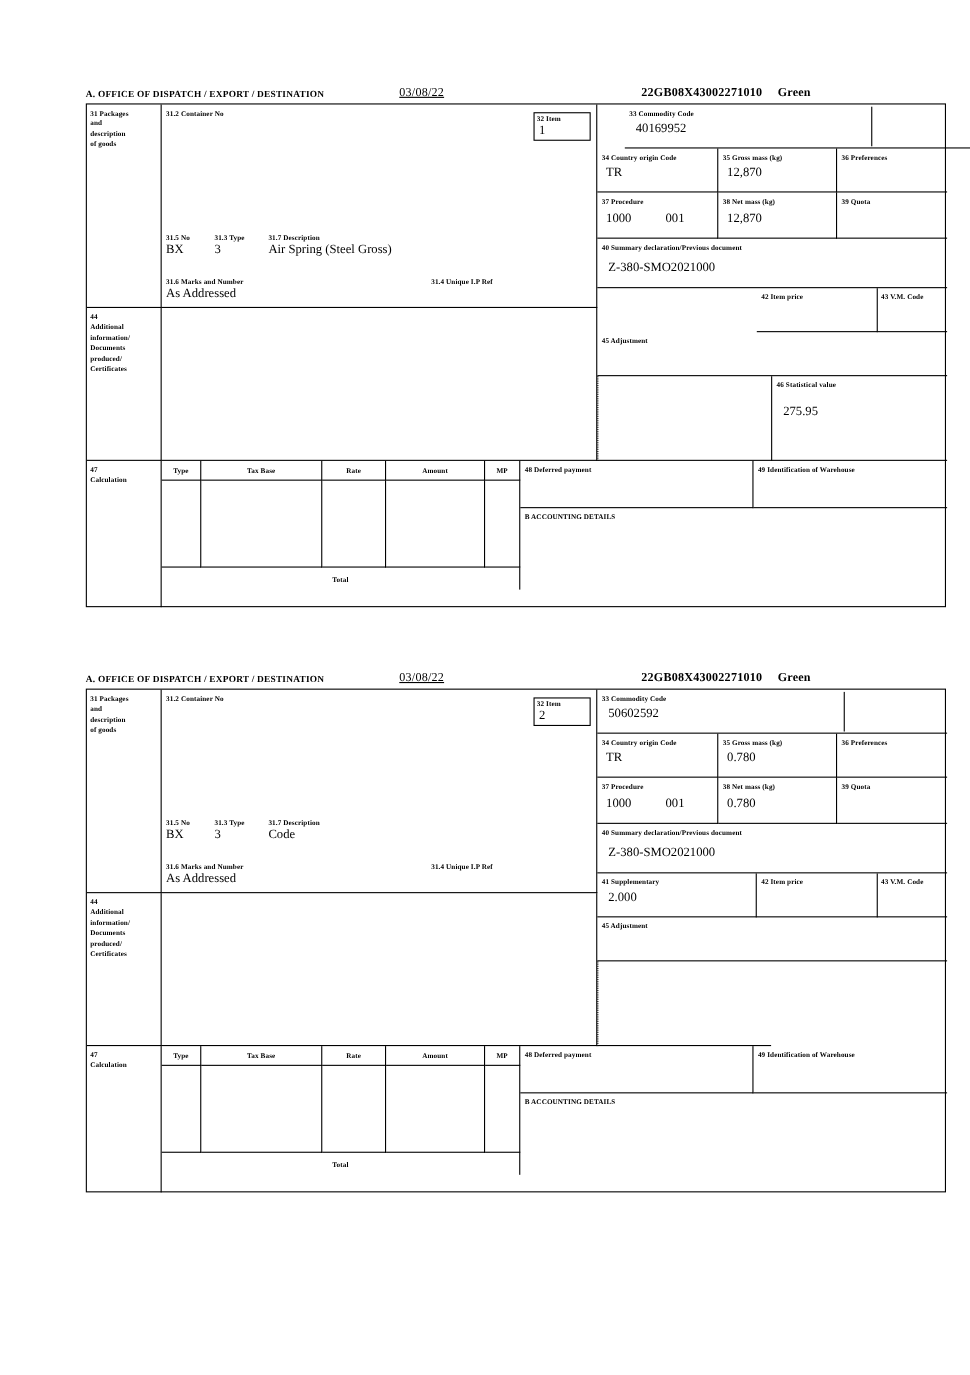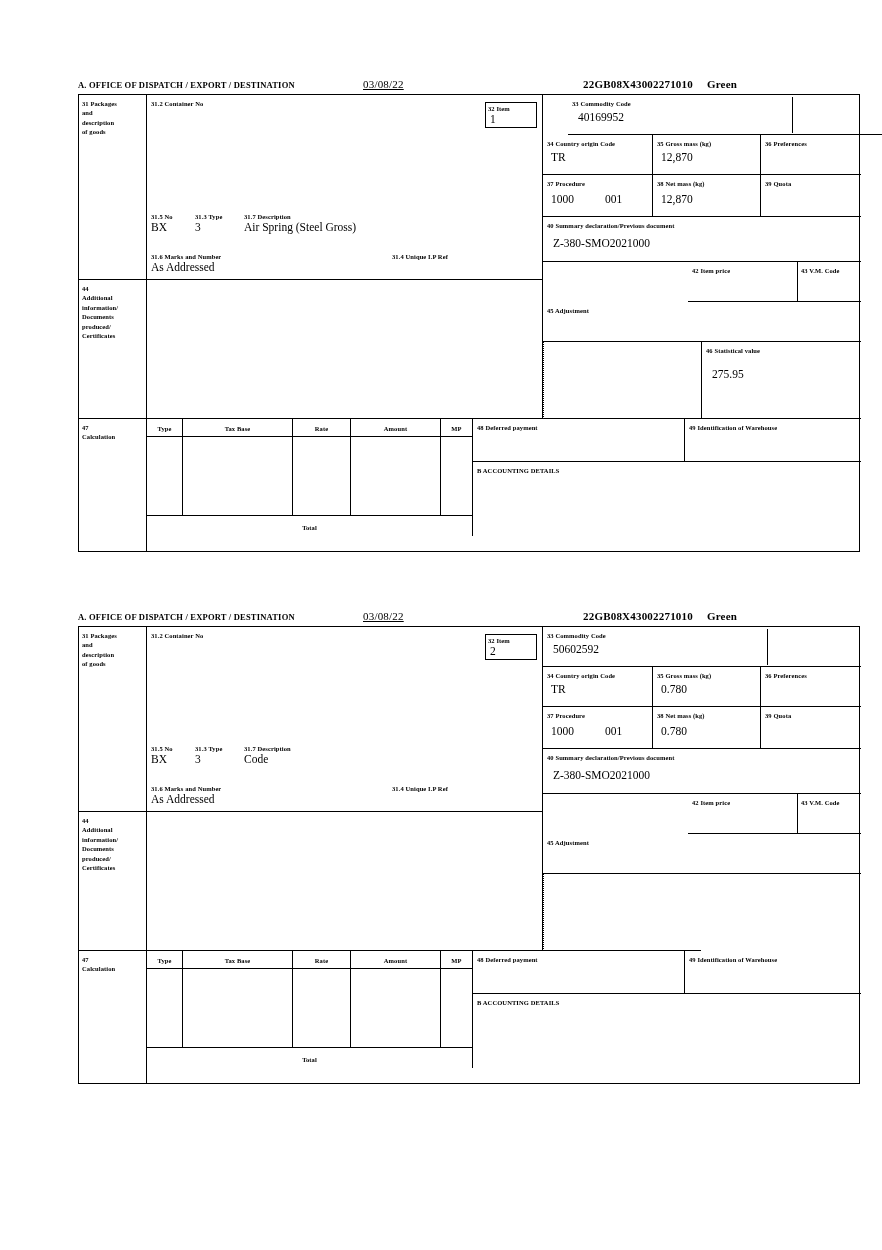--- a/index.html
+++ b/index.html
@@ -336,20 +336,24 @@
       <div class="cell bb" style="left:682px;top:80px;width:100px;height:42px;">
         <div class="lbl" style="position:absolute;left:4px;top:4px;">39 Quota</div>
         <div class="val" style="position:absolute;left:8px;top:18px;"></div>
       </div>
 
       <div class="cell bb" style="left:464px;top:122px;width:318px;height:45px;">
         <div class="lbl" style="position:absolute;left:4px;top:4px;">40 Summary declaration/Previous document</div>
         <div class="val" style="position:absolute;left:10px;top:20px;">Z-380-SMO2021000</div>
       </div>
 
+      <div class="cell bb br" style="left:464px;top:167px;width:145px;height:40px;">
+        <div class="lbl" style="position:absolute;left:4px;top:4px;">41 Supplementary</div>
+        <div class="val" style="position:absolute;left:10px;top:16px;">2.000</div>
+      </div>
       <div class="cell bb br" style="left:609px;top:167px;width:110px;height:40px;">
         <div class="lbl" style="position:absolute;left:4px;top:4px;">42 Item price</div>
         <div class="val" style="position:absolute;left:8px;top:16px;"></div>
       </div>
       <div class="cell bb" style="left:719px;top:167px;width:63px;height:40px;">
         <div class="lbl" style="position:absolute;left:3px;top:4px;">43 V.M. Code</div>
         <div class="val" style="position:absolute;left:6px;top:16px;"></div>
       </div>
 
       <div class="cell bb" style="left:464px;top:207px;width:318px;height:40px;">

